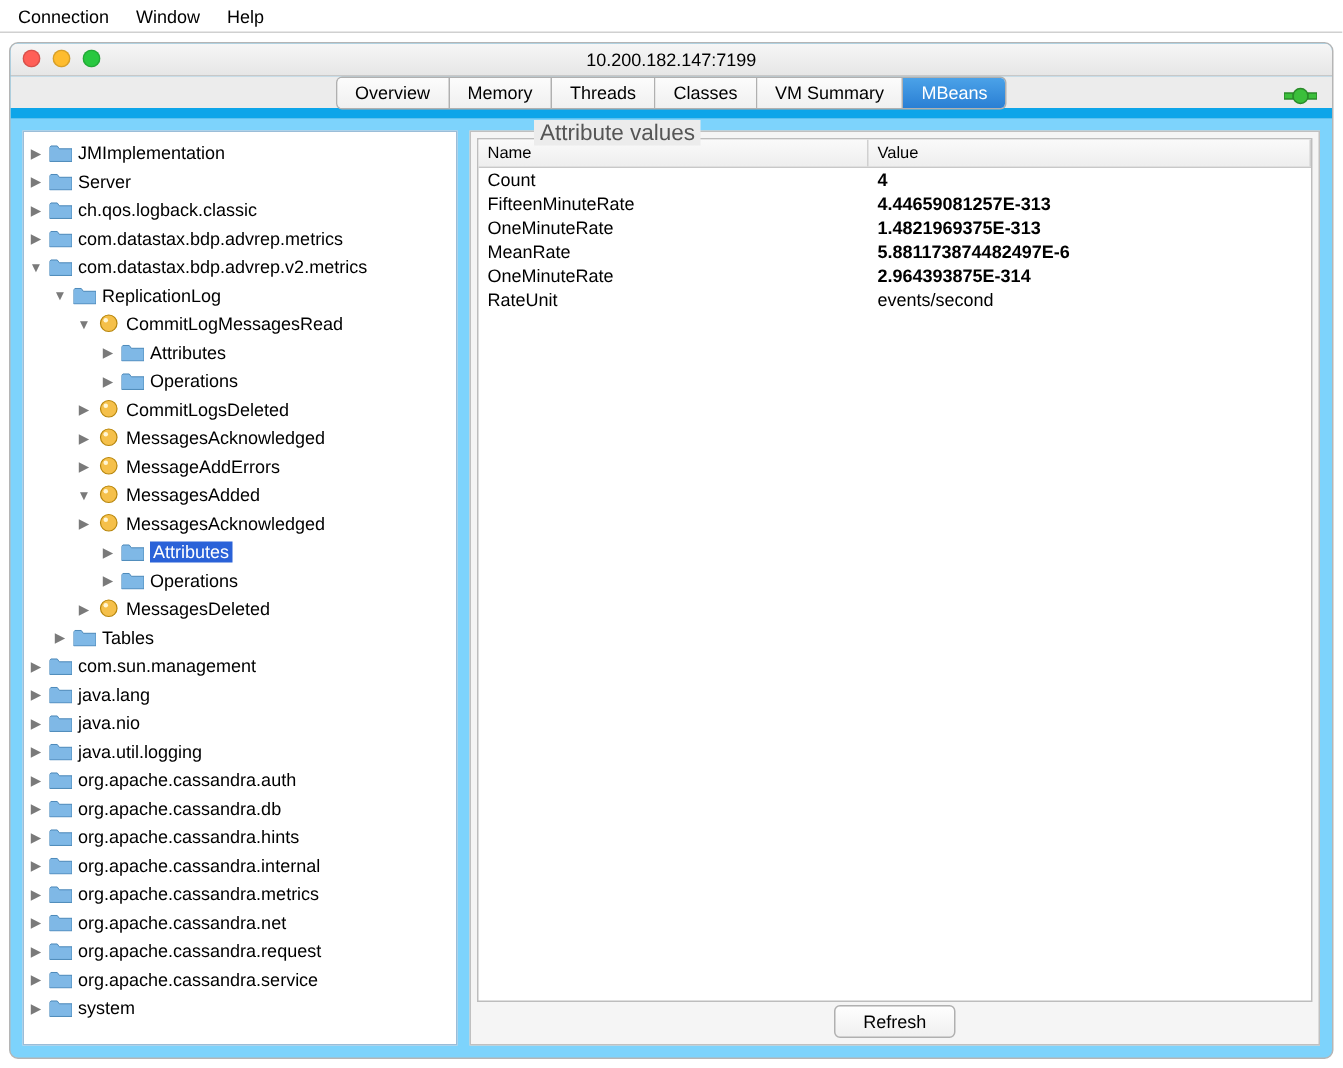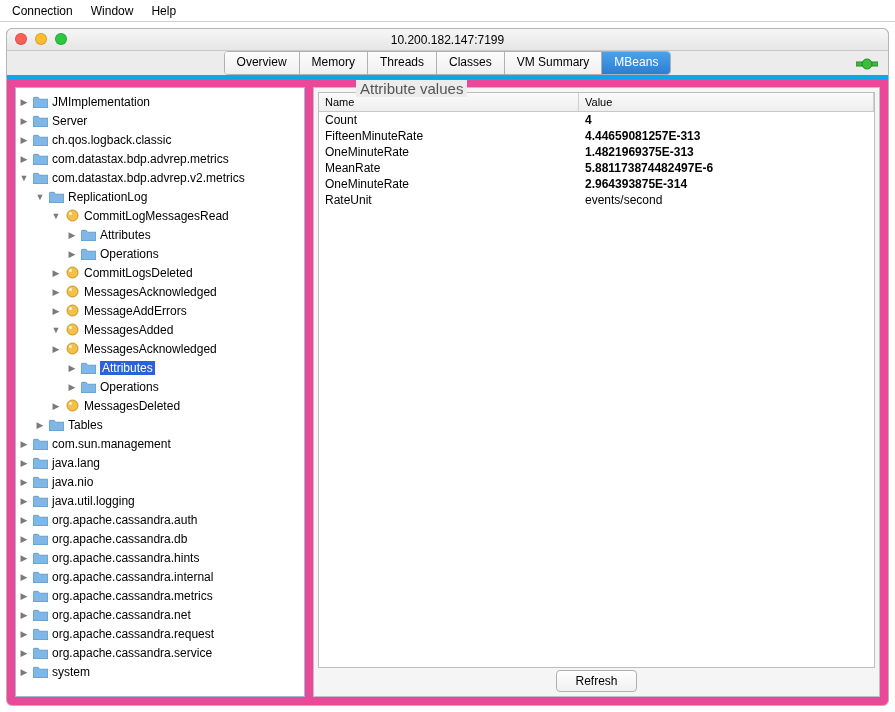--- a/index.html
+++ b/index.html
@@ -1,24 +1,24 @@
 <!DOCTYPE html>
 <html><head>
 <meta charset="utf-8">
 <style>
 * { box-sizing: border-box; margin: 0; padding: 0; }
 body { font-family: -apple-system, "Helvetica Neue", Arial, sans-serif; font-size: 12px; background: #fff; color: #000; width: 895px; height: 712px; overflow: hidden; }
 .menubar { height: 22px; display: flex; align-items: center; padding: 0 12px; gap: 18px; border-bottom: 1px solid #d0d0d0; }
 .menubar span { cursor: default; }
-.window { border: 1px solid #b5b5b5; border-radius: 6px; margin: 6px; height: 678px; background: #ec4899; display: flex; flex-direction: column; overflow: hidden; }
+.window { border: 1px solid #b5b5b5; border-radius: 6px; margin: 6px; height: 678px; background: #7dd3fc; display: flex; flex-direction: column; overflow: hidden; }
 .titlebar { height: 22px; position: relative; display: flex; align-items: center; justify-content: center; background: linear-gradient(#f6f6f6,#e6e6e6); border-bottom: 1px solid #c8c8c8; }
 .traffic { position: absolute; left: 8px; top: 4px; display: flex; gap: 8px; }
 .dot { width: 12px; height: 12px; border-radius: 50%; border: 0.5px solid rgba(0,0,0,0.15); }
 .dot.red { background: #ff5f57; } .dot.yellow { background: #febc2e; } .dot.green { background: #28c840; }
-.tabbar { height: 28px; display: flex; justify-content: center; gap: 0; background: #ececec; border-bottom: 4px solid #0ea5e9; position: relative; }
+.tabbar { height: 28px; display: flex; align-items: center; justify-content: center; gap: 0; background: #ececec; border-bottom: 7px solid #0ea5e9; position: relative; }
 .tabgroup { display: flex; border: 1px solid #b0b0b0; border-radius: 4px; overflow: hidden; background: #fff; }
 .tab { padding: 3px 12px; border-right: 1px solid #b0b0b0; cursor: default; font-size: 12px; background: linear-gradient(#fcfcfc,#f0f0f0); }
 .tab:last-child { border-right: none; }
 .tab.active { background: linear-gradient(#4ba2e8,#2a7fd4); color: #fff; }
 .conn-icon { position: absolute; right: 10px; top: 4px; }
 .content { flex: 1; display: flex; gap: 8px; padding: 8px; overflow: hidden; }
 .tree-panel { width: 290px; background: #fff; border: 1px solid #9bbdd8; overflow-y: auto; padding: 4px 0; }
 .detail-panel { flex: 1; display: flex; flex-direction: column; gap: 6px; }
 .fieldset { border: 1px solid #c0c0c0; background: #f5f5f5; flex: 1; position: relative; padding: 4px; display: flex; flex-direction: column; }
 .fieldset-legend { position: absolute; top: -8px; left: 6px; background: #ececec; padding: 0 4px; font-size: 15px; color: #555; margin-left: 36px; }

